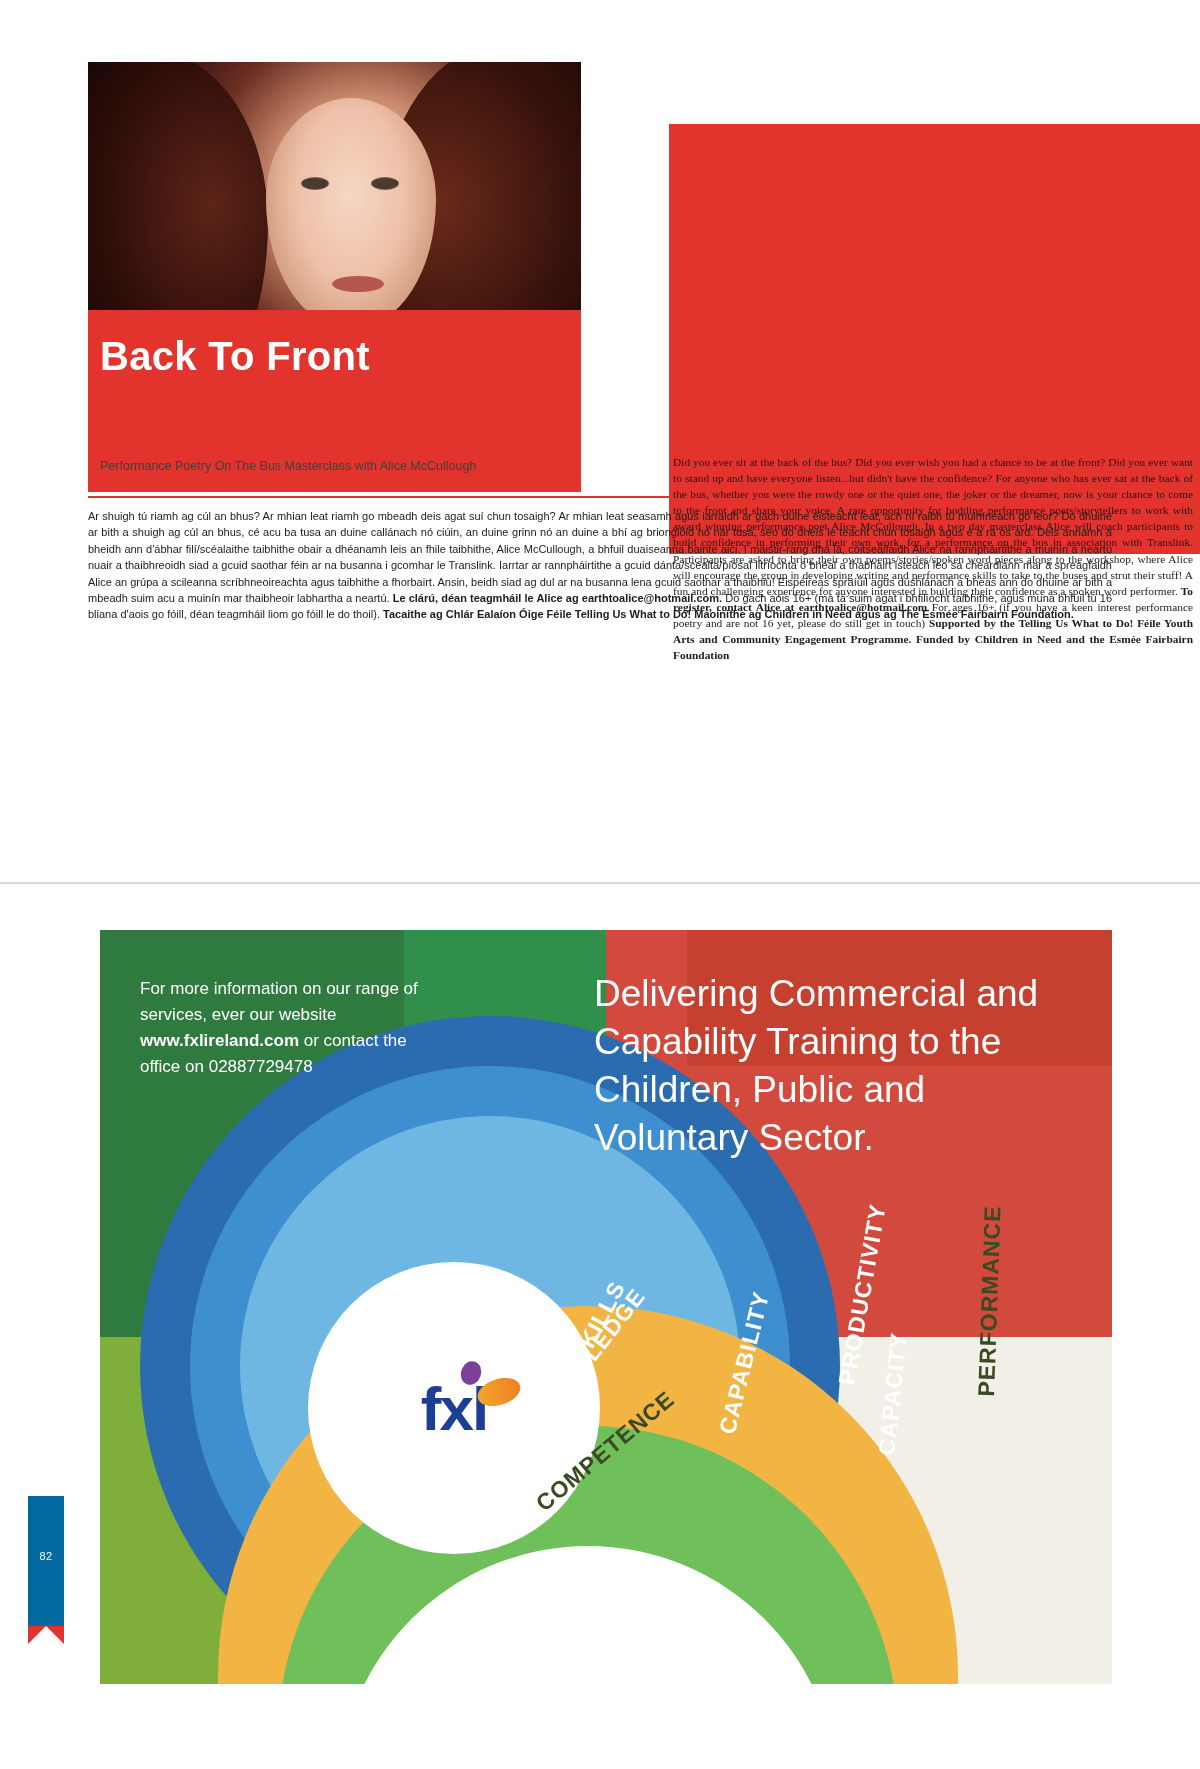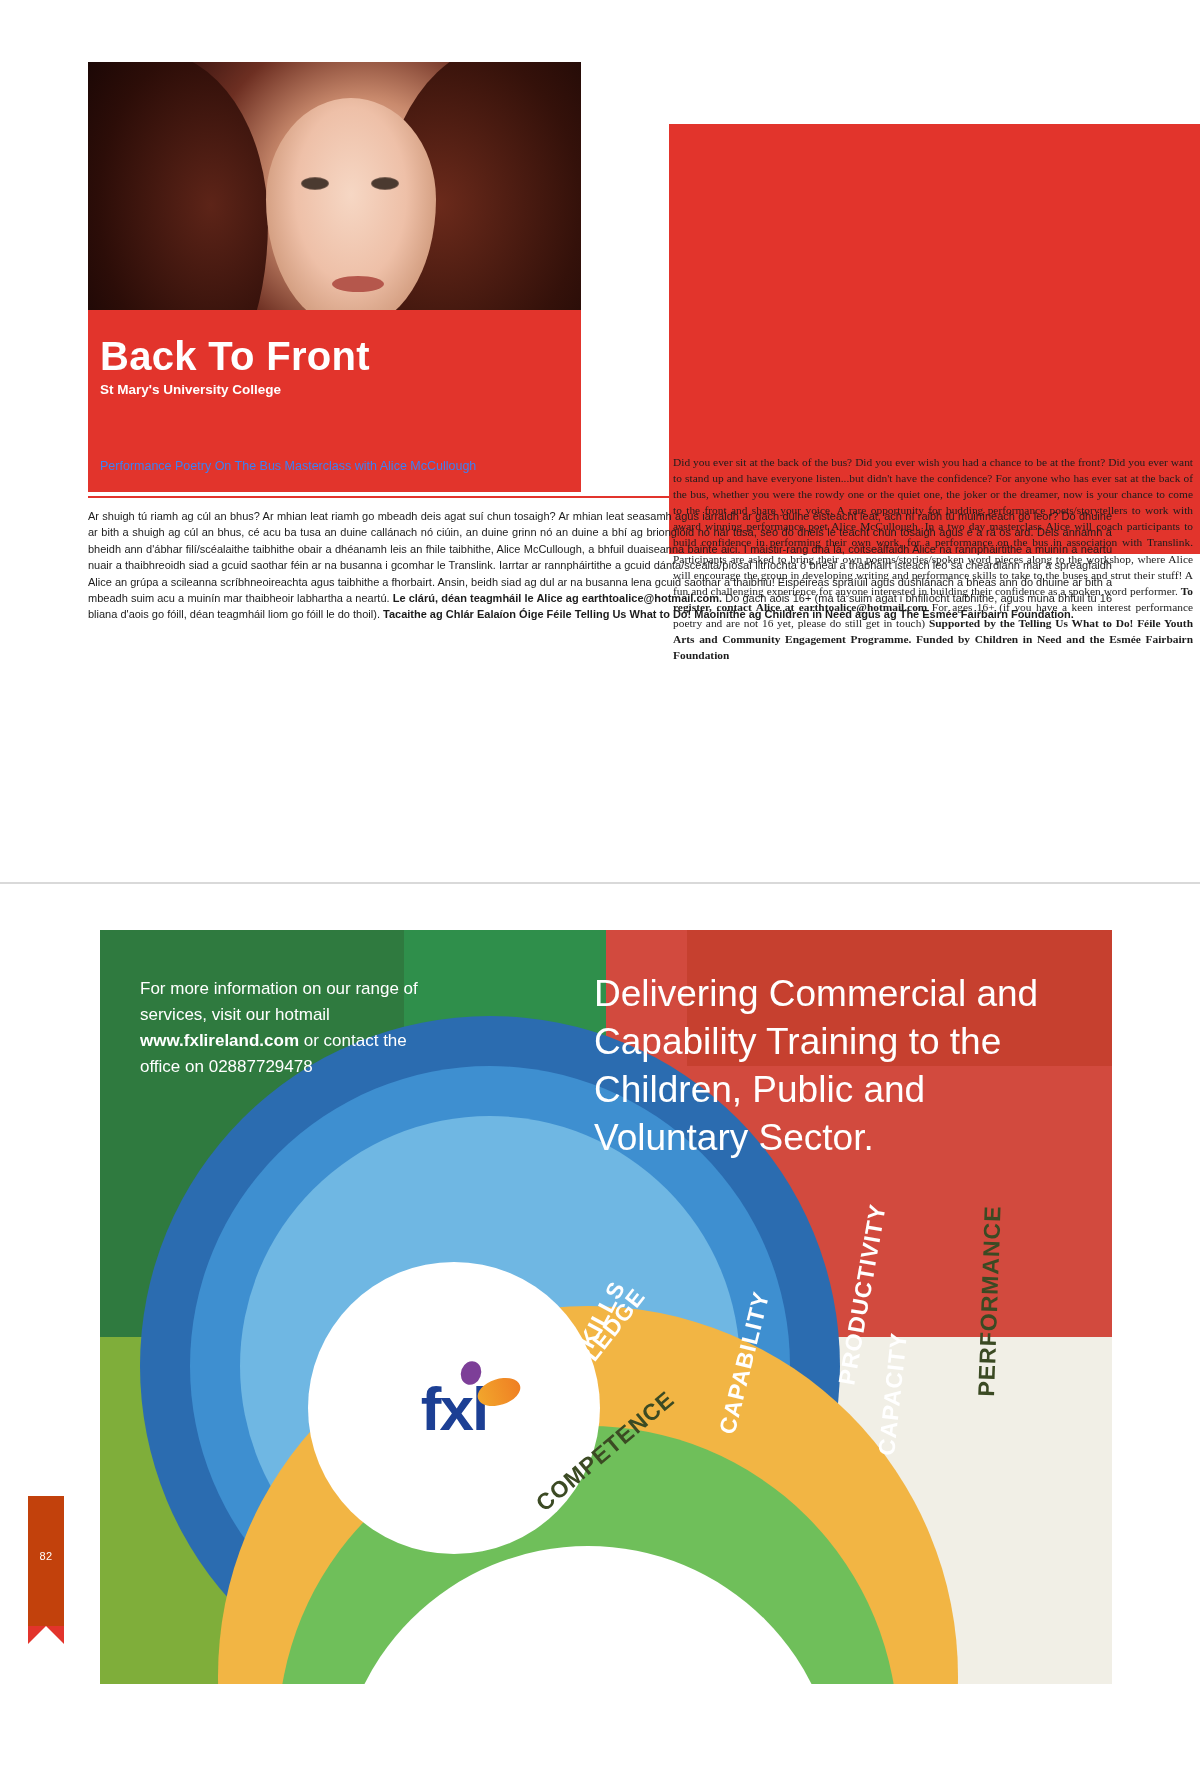--- a/index.html
+++ b/index.html
@@ -8,21 +8,21 @@
     background:#ffffff;
     font-family:"Liberation Sans", sans-serif;
     color:#231f20;
     position:relative;
     overflow:hidden;
   }
 
   
   .page-tab{
     position:absolute;left:28px;top:1496px;width:36px;height:130px;
-    background:#c2410c;
+    background:#0369a1;
   }
   .page-tab:after{
     content:"";position:absolute;left:0;bottom:-18px;width:0;height:0;
     border-left:18px solid #e2342c;border-right:18px solid #e2342c;
     border-bottom:18px solid transparent;
   }
   .page-tab .num{
     position:absolute;top:54px;left:0;width:36px;text-align:center;
     color:#ffffff;font-size:11px;letter-spacing:.5px;
   }
@@ -71,21 +71,21 @@
   .red-left{
     position:absolute;left:88px;top:310px;width:493px;height:182px;
     background:#e2342c;
   }
   .venue{
     position:absolute;left:100px;top:380px;width:455px;
     color:#ffffff;font-size:13.5px;font-weight:bold;line-height:19px;
   }
   .strap{
     position:absolute;left:100px;top:458px;width:470px;
-    color:#3b82f6;font-size:12.5px;line-height:16px;
+    color:#404040;font-size:12.5px;line-height:16px;
   }
   .eng-col{
     position:absolute;left:585px;top:74px;width:520px;
     font-size:11.4px;line-height:16.1px;color:#1c1c1c;text-align:justify;
   }
   .eng-col b{font-weight:bold;}
   .red-block{
     position:absolute;left:581px;top:62px;width:531px;height:430px;
     background:#e2342c;
     z-index:0;
@@ -199,21 +199,20 @@
   </div>
 
   <div class="eng-col eng-wrap">
     <span>Did you ever sit at the back of the bus? Did you ever wish you had a chance to be at the front? Did you ever want to stand up and have everyone listen...but didn't have the confidence? For anyone who has ever sat at the back of the bus, whether you were the rowdy one or the quiet one, the joker or the dreamer, now is your chance to come to the front and share your voice. A rare opportunity for budding performance poets/storytellers to work with award winning performance poet Alice McCullough. In a two day masterclass Alice will coach participants to build confidence in performing their own work, for a performance on the bus in association with Translink. Participants are asked to bring their own poems/stories/spoken word pieces along to the workshop, where Alice will encourage the group in developing writing and performance skills to take to the buses and strut their stuff! A fun and challenging experience for anyone interested in building their confidence as a spoken word performer. </span><b>To register, contact Alice at earthtoalice@hotmail.com</b><span> For ages 16+ (if you have a keen interest performance poetry and are not 16 yet, please do still get in touch) </span><b>Supported by the Telling Us What to Do! Féile Youth Arts and Community Engagement Programme. Funded by Children in Need and the Esmée Fairbairn Foundation</b>
   </div>
 </div>
 
 <div class="red-left"></div>
 <div class="article-title">Back To Front</div>
 <div class="venue">
-  <div>St Mary's University College</div>
 </div>
 <div class="strap">Performance Poetry On The Bus Masterclass with Alice McCullough</div>
 
 <div class="rule"></div>
 
 <div class="irish">
   <span>Ar shuigh tú riamh ag cúl an bhus? Ar mhian leat riamh go mbeadh deis agat suí chun tosaigh? Ar mhian leat seasamh agus iarraidh ar gach duine éisteacht leat, ach ní raibh tú muiníneach go leor? Do dhuine ar bith a shuigh ag cúl an bhus, cé acu ba tusa an duine callánach nó ciúin, an duine grinn nó an duine a bhí ag brionglóid nó nár tusa, seo do dheis le teacht chun tosaigh agus é a rá os ard. Deis annamh a bheidh ann d'ábhar filí/scéalaithe taibhithe obair a dhéanamh leis an fhile taibhithe, Alice McCullough, a bhfuil duaiseanna bainte aici. I máistir-rang dhá lá, cóitseálfaidh Alice na rannpháirtithe a muinín a neartú nuair a thaibhreoidh siad a gcuid saothar féin ar na busanna i gcomhar le Translink. Iarrtar ar rannpháirtithe a gcuid dánta/scéalta/píosaí litríochta ó bhéal a thabhairt isteach leo sa cheardlann mar a spreagfaidh Alice an grúpa a scileanna scríbhneoireachta agus taibhithe a fhorbairt. Ansin, beidh siad ag dul ar na busanna lena gcuid saothar a thaibhiú! Eispéireas spraíúil agus dúshlánach a bheas ann do dhuine ar bith a mbeadh suim acu a muinín mar thaibheoir labhartha a neartú. </span><b>Le clárú, déan teagmháil le Alice ag earthtoalice@hotmail.com.</b><span> Do gach aois 16+ (má tá suim agat i bhfilíocht taibhithe, agus muna bhfuil tú 16 bliana d'aois go fóill, déan teagmháil liom go fóill le do thoil). </span><b>Tacaithe ag Chlár Ealaíon Óige Féile Telling Us What to Do! Maoinithe ag Children in Need agus ag The Esmée Fairbairn Foundation.</b>
 </div>
 
 <div class="divider"></div>
@@ -248,15 +247,15 @@
   <div class="label" style="left:452px;top:470px;transform:rotate(-52deg);transform-origin:left bottom;">KNOWLEDGE</div>
   <div class="label dark" style="left:448px;top:560px;transform:rotate(-40deg);transform-origin:left bottom;">COMPETENCE</div>
   <div class="label" style="left:640px;top:480px;transform:rotate(-76deg);transform-origin:left bottom;">CAPABILITY</div>
   <div class="label" style="left:760px;top:430px;transform:rotate(-80deg);transform-origin:left bottom;">PRODUCTIVITY</div>
   <div class="label" style="left:800px;top:500px;transform:rotate(-84deg);transform-origin:left bottom;">CAPACITY</div>
   <div class="label dark" style="left:900px;top:440px;transform:rotate(-88deg);transform-origin:left bottom;">PERFORMANCE</div>
 
   <div class="ad-headline">Delivering Commercial and Capability Training to the Children, Public and Voluntary Sector.</div>
 
   <div class="ad-info">
-    <span>For more information on our range of services, visit our hotmail </span><b>www.fxlireland.com</b><span> or contact the office on </span><span>02887729478</span>
+    <span>For more information on our range of services, ever our website </span><b>www.fxlireland.com</b><span> or contact the office on </span><span>02887729478</span>
   </div>
 </div>
 
 </body></html>

